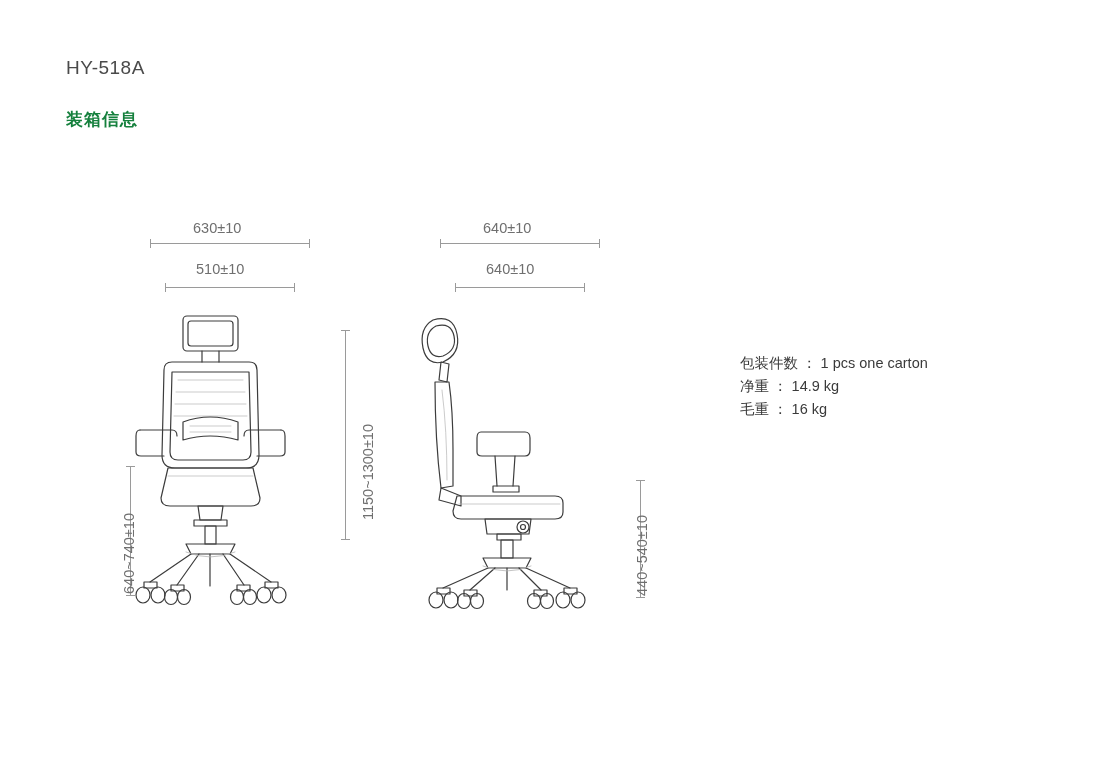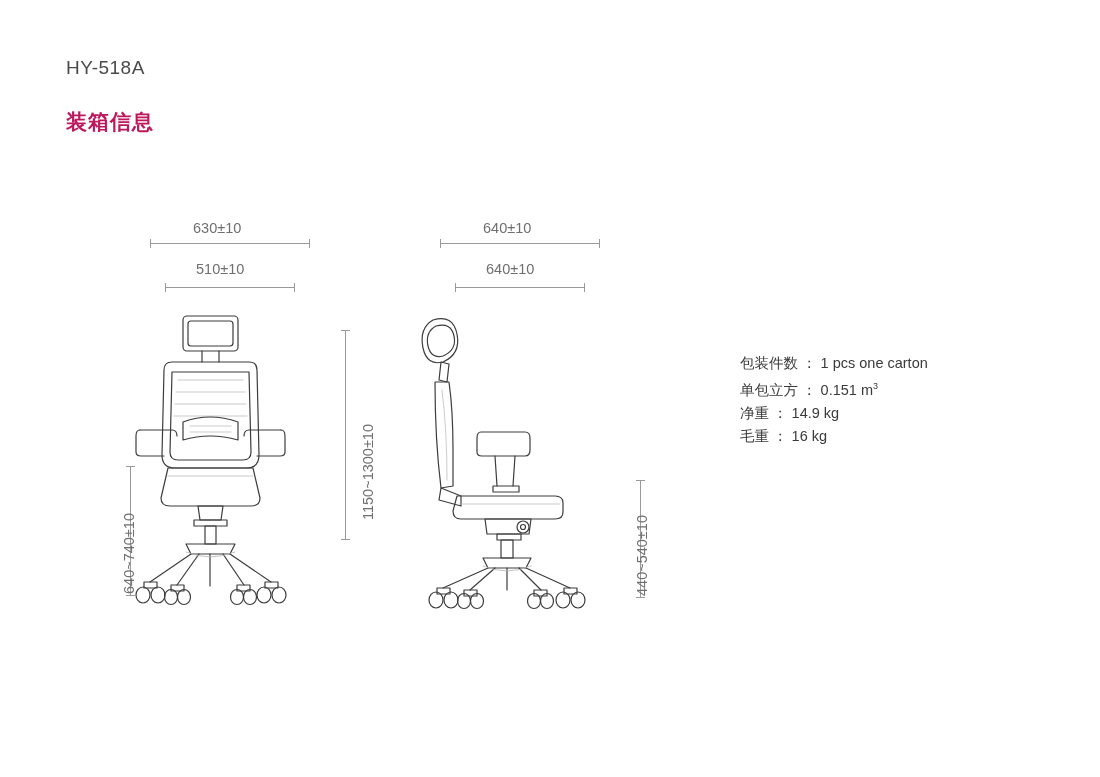--- a/index.html
+++ b/index.html
@@ -25,23 +25,23 @@
     top: 57px;
     font-size: 19px;
     font-weight: 400;
     color: #4a4a4a;
     letter-spacing: 0.5px;
   }
   #section-title {
     position: absolute;
     left: 66px;
     top: 108px;
-    font-size: 21px;
+    font-size: 17px;
     font-weight: 700;
-    color: #be185d;
+    color: #15803d;
     letter-spacing: 1px;
   }
 
   
   .dim-label {
     position: absolute;
     font-size: 14.5px;
     color: #6f6f6f;
     white-space: nowrap;
   }
@@ -241,24 +241,20 @@
         <ellipse cx="158" cy="300" rx="7" ry="8"></ellipse>
         <ellipse cx="173" cy="300" rx="7" ry="8"></ellipse>
       </g>
     </g>
   </svg>
 
   <div id="spec-list">
     <div class="spec-row">
       <span class="spec-key">包装件数 ：</span>
       <span class="spec-val">1 pcs one carton</span>
-    </div>
-    <div class="spec-row">
-      <span class="spec-key">单包立方 ：</span>
-      <span class="spec-val">0.151 m</span><sup>3</sup>
     </div>
     <div class="spec-row">
       <span class="spec-key">净重 ：</span>
       <span class="spec-val">14.9 kg</span>
     </div>
     <div class="spec-row">
       <span class="spec-key">毛重 ：</span>
       <span class="spec-val">16 kg</span>
     </div>
   </div>

